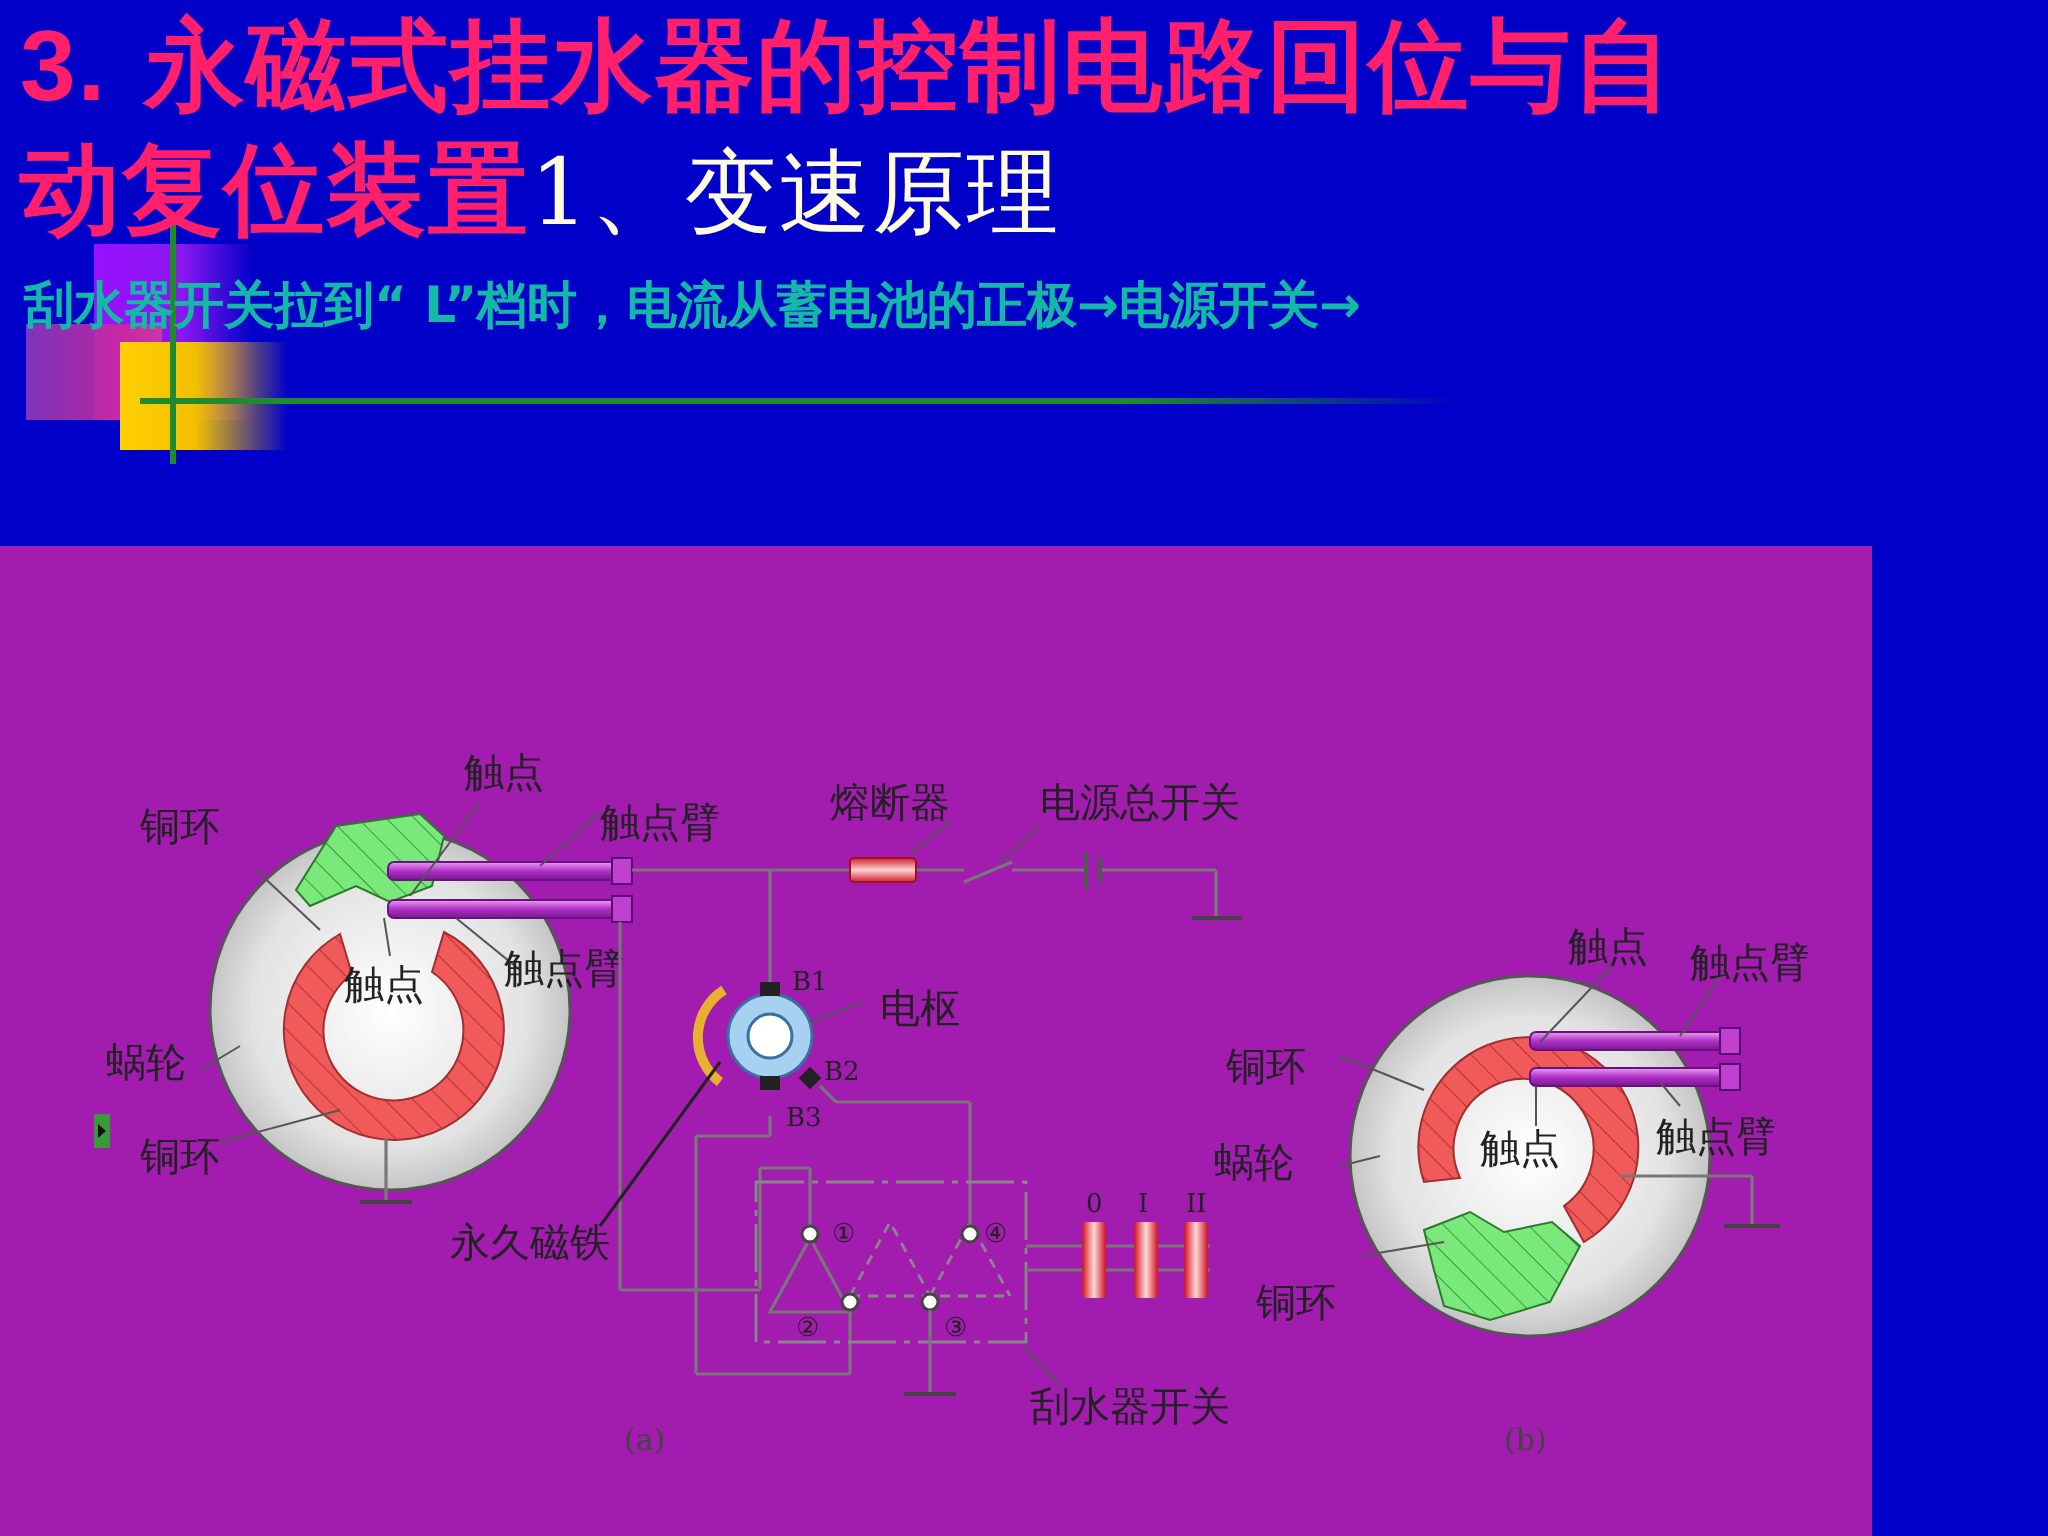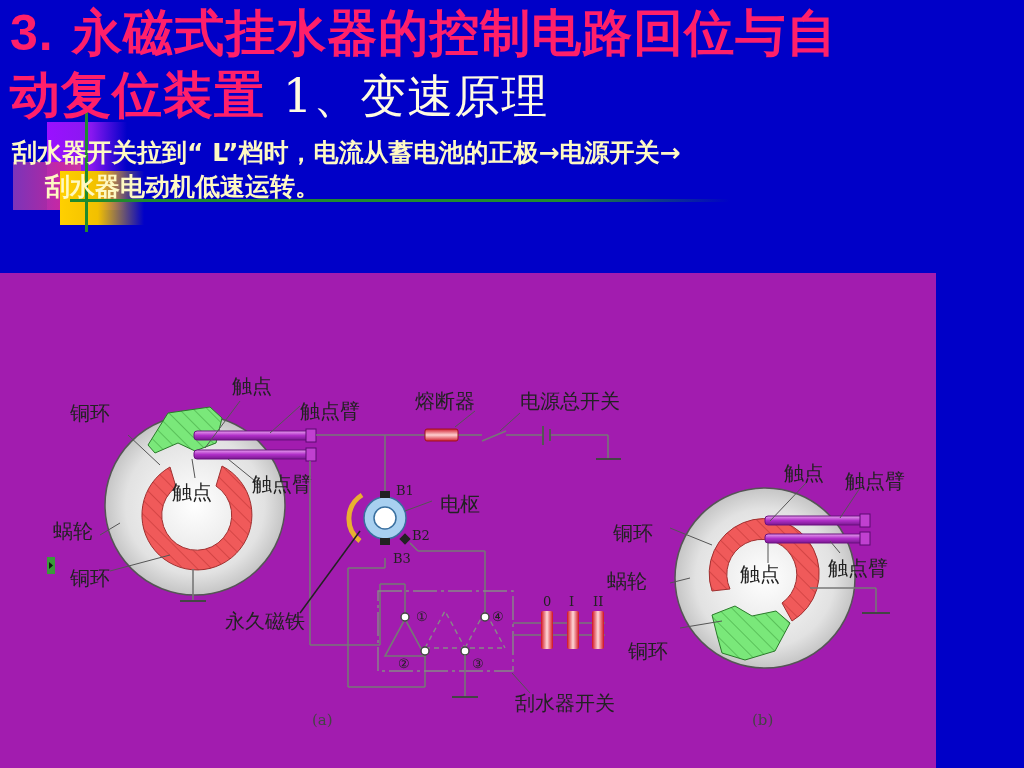--- a/index.html
+++ b/index.html
@@ -17,24 +17,24 @@
   .deco-yellow { left:60px; top:171px; width:84px; height:54px;
     background:linear-gradient(90deg,#ffd000 0%,#f2c000 45%,rgba(0,0,200,0) 100%); }
   .deco-vline { left:85px; top:112px; width:3px; height:120px; background:#1f8a2e; }
   .deco-hline { left:70px; top:199px; width:660px; height:3px;
     background:linear-gradient(90deg,#1f8a2e 0%,#1f8a2e 75%,rgba(31,138,46,0) 100%); }
 
   .title { position:absolute; left:10px; top:2px; width:1000px;
     color:#ff1f6a; font-weight:bold; font-size:50px; line-height:62px;
     font-family:"DejaVu Sans", sans-serif; letter-spacing:1px; }
   .title .num { font-family:"Liberation Sans", sans-serif; font-weight:bold; }
-  .title .sub { color:#fffbe0; font-weight:normal; font-family:"DejaVu Serif", serif; font-size:46px; margin-left:18px; }
+  .title .sub { color:#fffbe0; font-weight:normal; font-family:"DejaVu Serif", serif; font-size:46px; }
 
   .body-text { position:absolute; left:12px; top:136px; width:940px;
-    color:#fef9c3; font-weight:bold; font-size:25px; line-height:34px; }
+    color:#14b8a6; font-weight:bold; font-size:25px; line-height:34px; }
   .body-text .l2, .body-text .l3 { padding-left:33px; display:block; }
   .body-text .l1 { display:block; }
 
   .figure { position:absolute; left:0; top:273px; width:936px; height:495px; background:#a21caf; }
   .figure svg { position:absolute; left:0; top:0; }
   .lbl { font-family:"DejaVu Serif", serif; font-size:20px; fill:#222; }
   .sm { font-family:"DejaVu Serif", serif; font-size:13px; fill:#222; }
   .cap { font-family:"DejaVu Serif", serif; font-size:15px; fill:#444; }
   .ln { stroke:#777; stroke-width:1.6; fill:none; }
   .ld { stroke:#555; stroke-width:1; fill:none; }
@@ -50,21 +50,20 @@
   <div class="deco deco-vline"></div>
   <div class="deco deco-hline"></div>
 
   <div class="title">
     <div><span class="num">3.</span> <span>永磁式挂水器的控制电路回位与自</span></div>
     <div><span>动复位装置</span><span class="sub">1、变速原理</span></div>
   </div>
 
   <div class="body-text">
     <span class="l1">刮水器开关拉到“ L”档时，电流从蓄电池的正极→电源开关→</span>
-    <span class="l3">刮水器电动机低速运转。</span>
   </div>
 
   <div class="figure">
     <svg width="936" height="495" viewBox="0 0 936 495" xmlns="http://www.w3.org/2000/svg">
       <defs>
         <radialGradient id="gGray" cx="50%" cy="50%" r="55%">
           <stop offset="0%" stop-color="#ffffff"></stop>
           <stop offset="70%" stop-color="#e2e2e2"></stop>
           <stop offset="100%" stop-color="#b8b8b8"></stop>
         </radialGradient>

